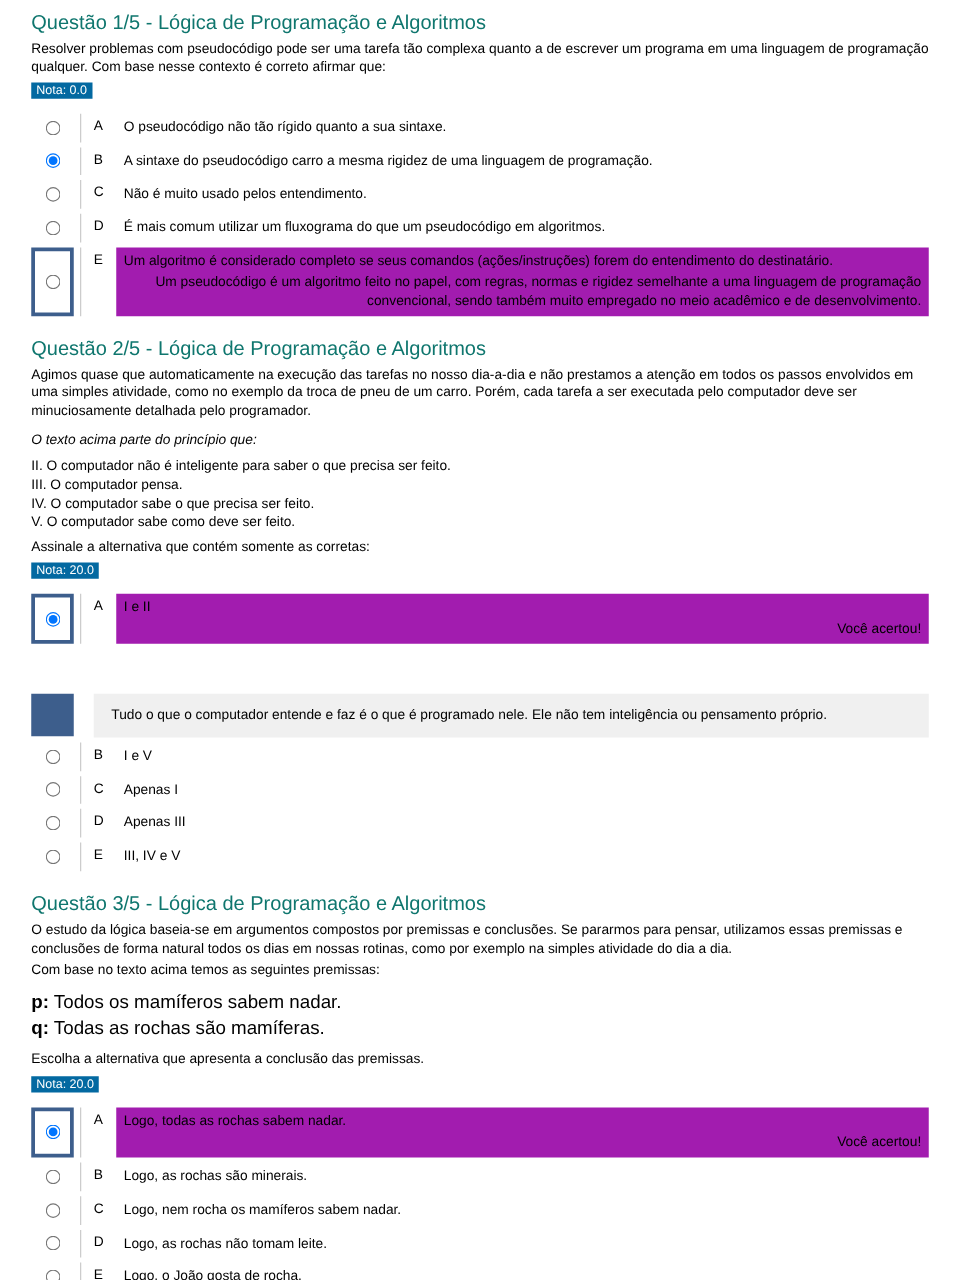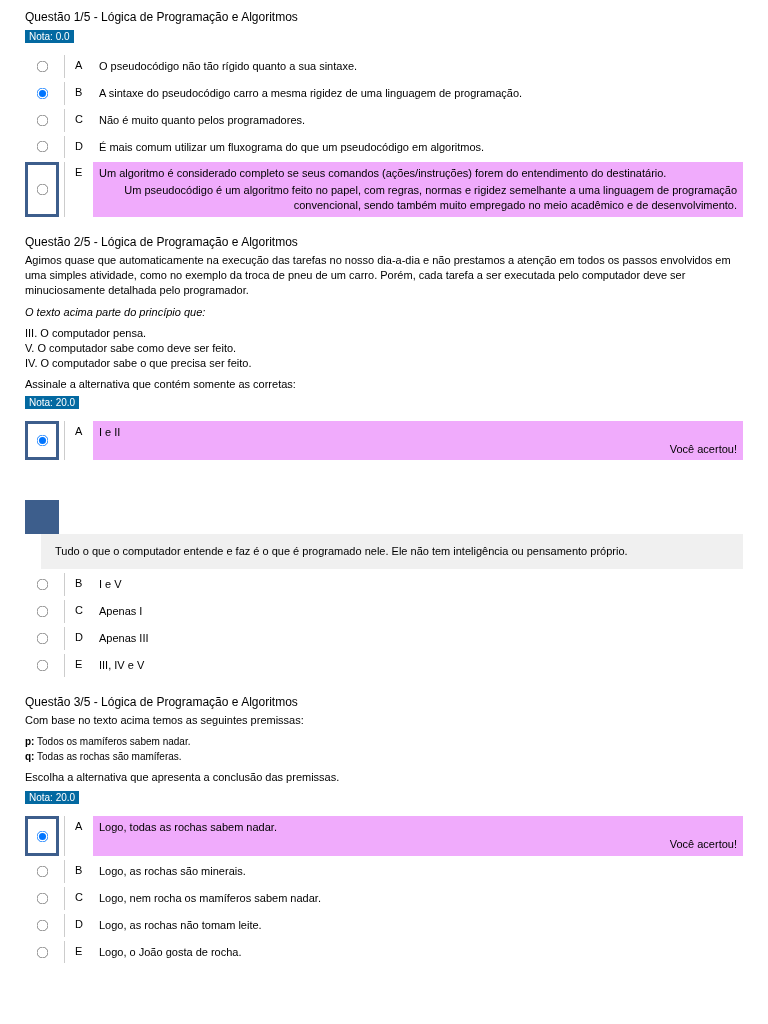--- a/index.html
+++ b/index.html
@@ -6,22 +6,22 @@
   body {
     font-family: Arial, Helvetica, sans-serif;
     font-size: 11px;
     color: #000;
     background: #fff;
     padding: 10px 25px 20px 25px;
     width: 768px;
   }
   .question-block { margin-bottom: 18px; }
   .q-title {
-    color: #000000;
-    font-size: 12px;
+    color: #0f766e;
+    font-size: 16px;
     font-weight: normal;
     margin-bottom: 4px;
   }
   .q-intro {
     font-size: 11px;
     line-height: 1.35;
     margin-bottom: 2px;
   }
   .nota {
     display: inline-block;
@@ -33,21 +33,21 @@
     margin-bottom: 6px;
   }
   .sub-stem {
     font-size: 11px;
     line-height: 1.35;
     margin: 8px 0 2px 0;
     font-style: italic;
   }
   .stems { margin: 6px 0; }
   .stems p { font-size: 11px; line-height: 1.35; }
-  .premises p { font-size: 10px; line-height: 1.35; margin-bottom: 1px; }
+  .premises p { font-size: 15px; line-height: 1.35; margin-bottom: 1px; }
   .premises { margin: 8px 0; }
   .choose { font-size: 11px; margin: 6px 0; }
   .options { margin-top: 6px; }
   .opt-row {
     display: flex;
     align-items: stretch;
     margin-bottom: 4px;
   }
   .radio-cell {
     width: 34px;
@@ -85,35 +85,34 @@
     padding-top: 4px;
     flex-shrink: 0;
   }
   .opt-text {
     flex: 1;
     font-size: 11px;
     line-height: 1.35;
     padding: 4px 6px 4px 6px;
   }
   .opt-text.shaded {
-    background: #f0abfc;
+    background: #a21caf;
   }
   .feedback {
     font-size: 11px;
     line-height: 1.35;
     margin-top: 2px;
     text-align: right;
   }
   .acertou { font-weight: normal; }
   .explain-row {
     display: flex;
     align-items: stretch;
     margin-bottom: 4px;
     margin-top: 40px;
-    flex-direction: column;
   }
   .blue-square {
     width: 34px;
     height: 34px;
     background: #3d5e8c;
     flex-shrink: 0;
   }
   .explain-text {
     flex: 1;
     background: #f0f0f0;
@@ -121,20 +120,21 @@
     padding: 10px 8px 10px 14px;
     margin-left: 16px;
     line-height: 1.35;
   }
 </style>
 </head>
 <body>
 
 <div class="question-block">
   <div class="q-title">Questão 1/5 - Lógica de Programação e Algoritmos</div>
+  <div class="q-intro">Resolver problemas com pseudocódigo pode ser uma tarefa tão complexa quanto a de escrever um programa em uma linguagem de programação qualquer. Com base nesse contexto é correto afirmar que:</div>
   <span class="nota">Nota: 0.0</span>
 
   <div class="options">
     <div class="opt-row">
       <div class="radio-cell">
           <input type="radio" name="q1" style="">
         </div>
       <div class="divider"></div>
       <div class="letter">A</div>
       <div class="opt-text">O pseudocódigo não tão rígido quanto a sua sintaxe.</div>
@@ -146,21 +146,21 @@
       <div class="divider"></div>
       <div class="letter">B</div>
       <div class="opt-text">A sintaxe do pseudocódigo carro a mesma rigidez de uma linguagem de programação.</div>
     </div>
     <div class="opt-row">
       <div class="radio-cell">
           <input type="radio" name="q1" style="">
         </div>
       <div class="divider"></div>
       <div class="letter">C</div>
-      <div class="opt-text">Não é muito quanto pelos programadores.</div>
+      <div class="opt-text">Não é muito usado pelos entendimento.</div>
     </div>
     <div class="opt-row">
       <div class="radio-cell">
           <input type="radio" name="q1" style="">
         </div>
       <div class="divider"></div>
       <div class="letter">D</div>
       <div class="opt-text">É mais comum utilizar um fluxograma do que um pseudocódigo em algoritmos.</div>
     </div>
     <div class="opt-row">
@@ -177,23 +177,24 @@
       </div>
     </div>
   </div>
 </div>
 
 <div class="question-block">
   <div class="q-title">Questão 2/5 - Lógica de Programação e Algoritmos</div>
   <div class="q-intro">Agimos quase que automaticamente na execução das tarefas no nosso dia-a-dia e não prestamos a atenção em todos os passos envolvidos em uma simples atividade, como no exemplo da troca de pneu de um carro. Porém, cada tarefa a ser executada pelo computador deve ser minuciosamente detalhada pelo programador.</div>
   <div class="sub-stem">O texto acima parte do princípio que:</div>
   <div class="stems">
+    <p>II. O computador não é inteligente para saber o que precisa ser feito.</p>
     <p>III. O computador pensa.</p>
+    <p>IV. O computador sabe o que precisa ser feito.</p>
     <p>V. O computador sabe como deve ser feito.</p>
-    <p>IV. O computador sabe o que precisa ser feito.</p>
   </div>
   <div class="q-intro">Assinale a alternativa que contém somente as corretas:</div>
   <span class="nota">Nota: 20.0</span>
 
   <div class="options">
     <div class="opt-row">
       <div class="radio-cell blue-bg">
           <div class="radio-inner">
             <input type="radio" name="q2" checked="" style="">
           </div>
@@ -241,20 +242,21 @@
         </div>
       <div class="divider"></div>
       <div class="letter">E</div>
       <div class="opt-text">III, IV e V</div>
     </div>
   </div>
 </div>
 
 <div class="question-block">
   <div class="q-title">Questão 3/5 - Lógica de Programação e Algoritmos</div>
+  <div class="q-intro">O estudo da lógica baseia-se em argumentos compostos por premissas e conclusões. Se pararmos para pensar, utilizamos essas premissas e conclusões de forma natural todos os dias em nossas rotinas, como por exemplo na simples atividade do dia a dia.</div>
   <div class="q-intro">Com base no texto acima temos as seguintes premissas:</div>
   <div class="premises">
     <p><b>p:</b><span> Todos os mamíferos sabem nadar.</span></p>
     <p><b>q:</b><span> Todas as rochas são mamíferas.</span></p>
   </div>
   <div class="choose">Escolha a alternativa que apresenta a conclusão das premissas.</div>
   <span class="nota">Nota: 20.0</span>
 
   <div class="options">
     <div class="opt-row">

